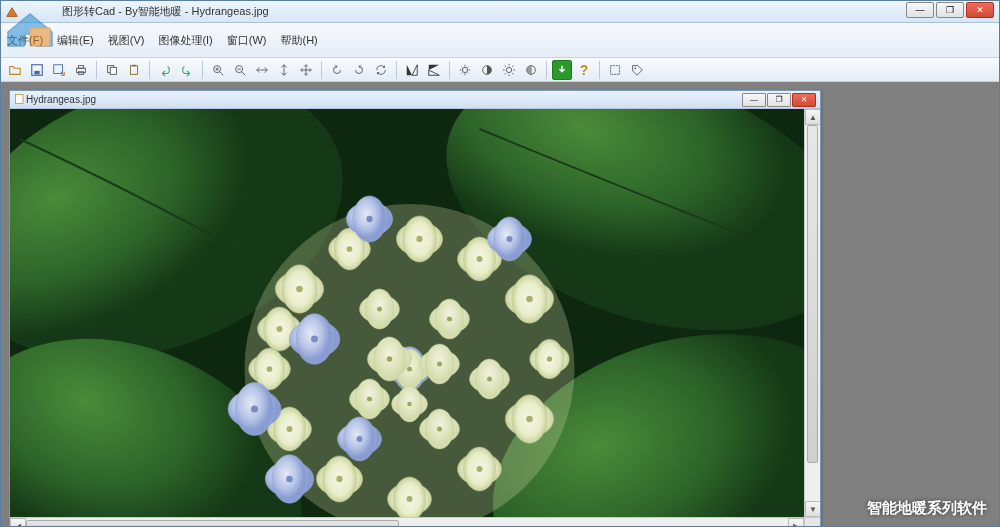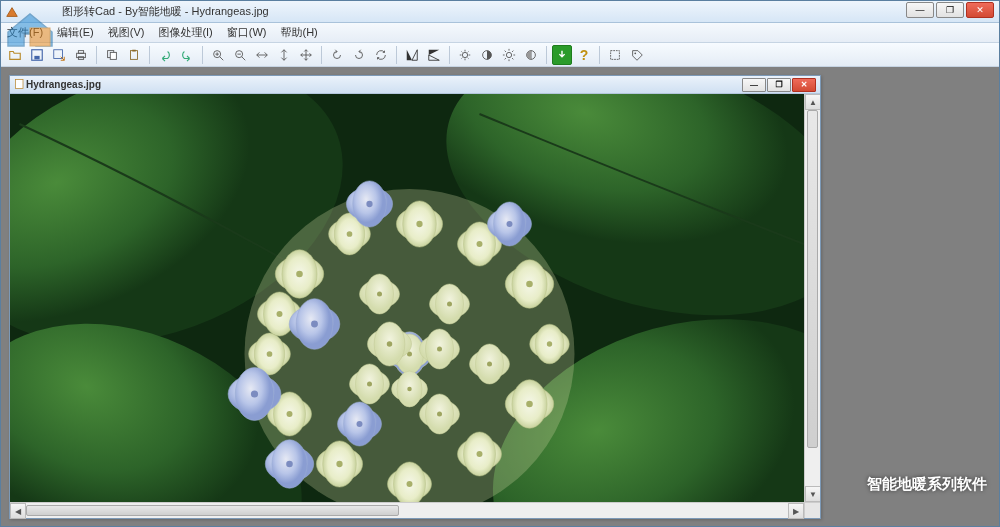--- a/index.html
+++ b/index.html
@@ -4,48 +4,48 @@
 <style>
 * { margin: 0; padding: 0; box-sizing: border-box; }
 body { font-family: "Microsoft YaHei", Tahoma, sans-serif; font-size: 11px; overflow: hidden; width: 1000px; height: 527px; background: #fff; }
 .window-frame { width: 100%; height: 100%; display: flex; flex-direction: column; border: 1px solid #5a7fa0; }
 .titlebar { height: 22px; background: linear-gradient(#eef5fc, #d6e6f6); display: flex; align-items: center; padding: 0 4px; border-bottom: 1px solid #a9c2da; gap: 39px; }
 .titlebar .app-icon { width: 14px; height: 14px; margin-right: 4px; display:flex; align-items:center; justify-content:center; }
 .titlebar .title { flex: 1; color: #333; font-size: 11px; }
 .win-controls { display: flex; gap: 2px; position: absolute; right: 6px; top: 2px; }
 .win-btn { width: 28px; height: 16px; border: 1px solid #888; background: linear-gradient(#f7f7f7,#e2e2e2); display: flex; align-items:center; justify-content:center; font-size: 9px; border-radius: 2px; cursor:pointer; }
 .win-btn.close { background: linear-gradient(#ef6b5a,#d34a34); color:#fff; border-color:#b03020; }
-.menubar { height: 20px; background: linear-gradient(#f5f9fd,#e6edf6); display: flex; align-items: center; padding: 0 6px; gap: 14px; border-bottom:1px solid #c6d4e3; }
+.menubar { height: 35px; background: linear-gradient(#f5f9fd,#e6edf6); display: flex; align-items: center; padding: 0 6px; gap: 14px; border-bottom:1px solid #c6d4e3; }
 .menu-item { color:#333; font-size: 11px; cursor:pointer; }
 .toolbar { height: 24px; background: linear-gradient(#f7fbff,#e4ecf5); border-bottom:1px solid #c6d4e3; display:flex; align-items:center; padding: 0 4px; gap:2px; position: relative; }
 .tbtn { width: 20px; height: 20px; display:flex; align-items:center; justify-content:center; border:1px solid transparent; border-radius:2px; cursor:pointer; color:#444; font-size:12px; }
 .tbtn svg { width:14px; height:14px; }
 .tsep { width:1px; height:18px; background:#bcc9d8; margin: 0 3px; }
 .main-area { flex:1; background:#808080; display:flex; position:relative; overflow:hidden; }
 .inner-window { position:absolute; left:8px; top:8px; width:812px; height:444px; background:#fff; border:1px solid #7c99b7; box-shadow: 1px 1px 3px rgba(0,0,0,0.2); display:flex; flex-direction:column; }
-.inner-titlebar { height:18px; background:linear-gradient(#eaf2fb,#d0e0f2); display:flex; align-items:center; padding:0 4px; border-bottom:1px solid #b3c6dc;font-weight:bold; }
+.inner-titlebar { height:18px; background:linear-gradient(#eaf2fb,#d0e0f2); display:flex; align-items:center; padding:0 4px; border-bottom:1px solid #b3c6dc; }
 .inner-titlebar .title { flex:1; font-size:10px; color:#333; }
 .inner-controls { display:flex; gap:1px; }
 .inner-btn { width:24px; height:14px; border:1px solid #888; background:linear-gradient(#f7f7f7,#e2e2e2); display:flex; align-items:center; justify-content:center; font-size:8px; border-radius:1px; cursor:pointer; }
 .inner-btn.close { background: linear-gradient(#ef6b5a,#d34a34); color:#fff; border-color:#b03020; }
 .image-container { flex:1; display:flex; background:#fff; overflow:hidden; }
 .image-viewport { flex:1; background:#1a3018; position:relative; overflow:hidden; }
 .scrollbar-v { width:16px; background:#ededed; border-left:1px solid #ccc; display:flex; flex-direction:column; }
 .scrollbar-h-row { height:16px; display:flex; }
 .scrollbar-h { flex:1; background:#ededed; border-top:1px solid #ccc; display:flex; }
 .scroll-btn { width:16px; height:16px; background:linear-gradient(#f6f6f6,#dedede); border:1px solid #bbb; display:flex; align-items:center; justify-content:center; font-size:8px; color:#555; cursor:pointer; }
 .scroll-track-v { flex:1; background:#efefef; position:relative; }
 .scroll-thumb-v { position:absolute; left:2px; right:2px; top:0; height:90%; background:linear-gradient(#e8e8e8,#cfcfcf); border:1px solid #aaa; border-radius:2px; }
 .scroll-track-h { flex:1; background:#efefef; position:relative; }
 .scroll-thumb-h { position:absolute; top:2px; bottom:2px; left:0; width:49%; background:linear-gradient(#e8e8e8,#cfcfcf); border:1px solid #aaa; border-radius:2px; }
 .scroll-corner { width:16px; height:16px; background:#e6e6e6; border-top:1px solid #ccc; border-left:1px solid #ccc; }
 .statusbar { height:18px; background:linear-gradient(#f3f3f3,#e4e4e4); border-top:1px solid #ccc; display:flex; align-items:center; font-size:10px; color:#333; }
 .status-cell { padding: 0 10px; border-right:1px solid #c8c8c8; height:100%; display:flex; align-items:center; white-space:nowrap; }
 .status-cell.first { flex:1; }
-.watermark { position:absolute; right:12px; bottom:32px; color:#fff; font-size:15px; font-weight:bold; text-shadow:0 0 4px rgba(0,0,0,.6); pointer-events:none; }
+.watermark { position:absolute; right:12px; bottom:8px; color:#fff; font-size:15px; font-weight:bold; text-shadow:0 0 4px rgba(0,0,0,.6); pointer-events:none; }
 .top-watermark { position:absolute; left:10px; top:2px; color:#33a1e8; font-size:22px; font-weight:900; opacity:.45; text-shadow:1px 1px #fff; pointer-events:none; z-index:5; }
 .top-watermark-logo { position:absolute; left:2px; top:6px; width:56px; height:44px; opacity:.55; pointer-events:none; z-index:6; }
 .hydrangea-svg { width:100%; height:100%; display:block; }
 </style>
 </head>
 <body>
 
 <div class="window-frame">
 
   <div class="titlebar">

